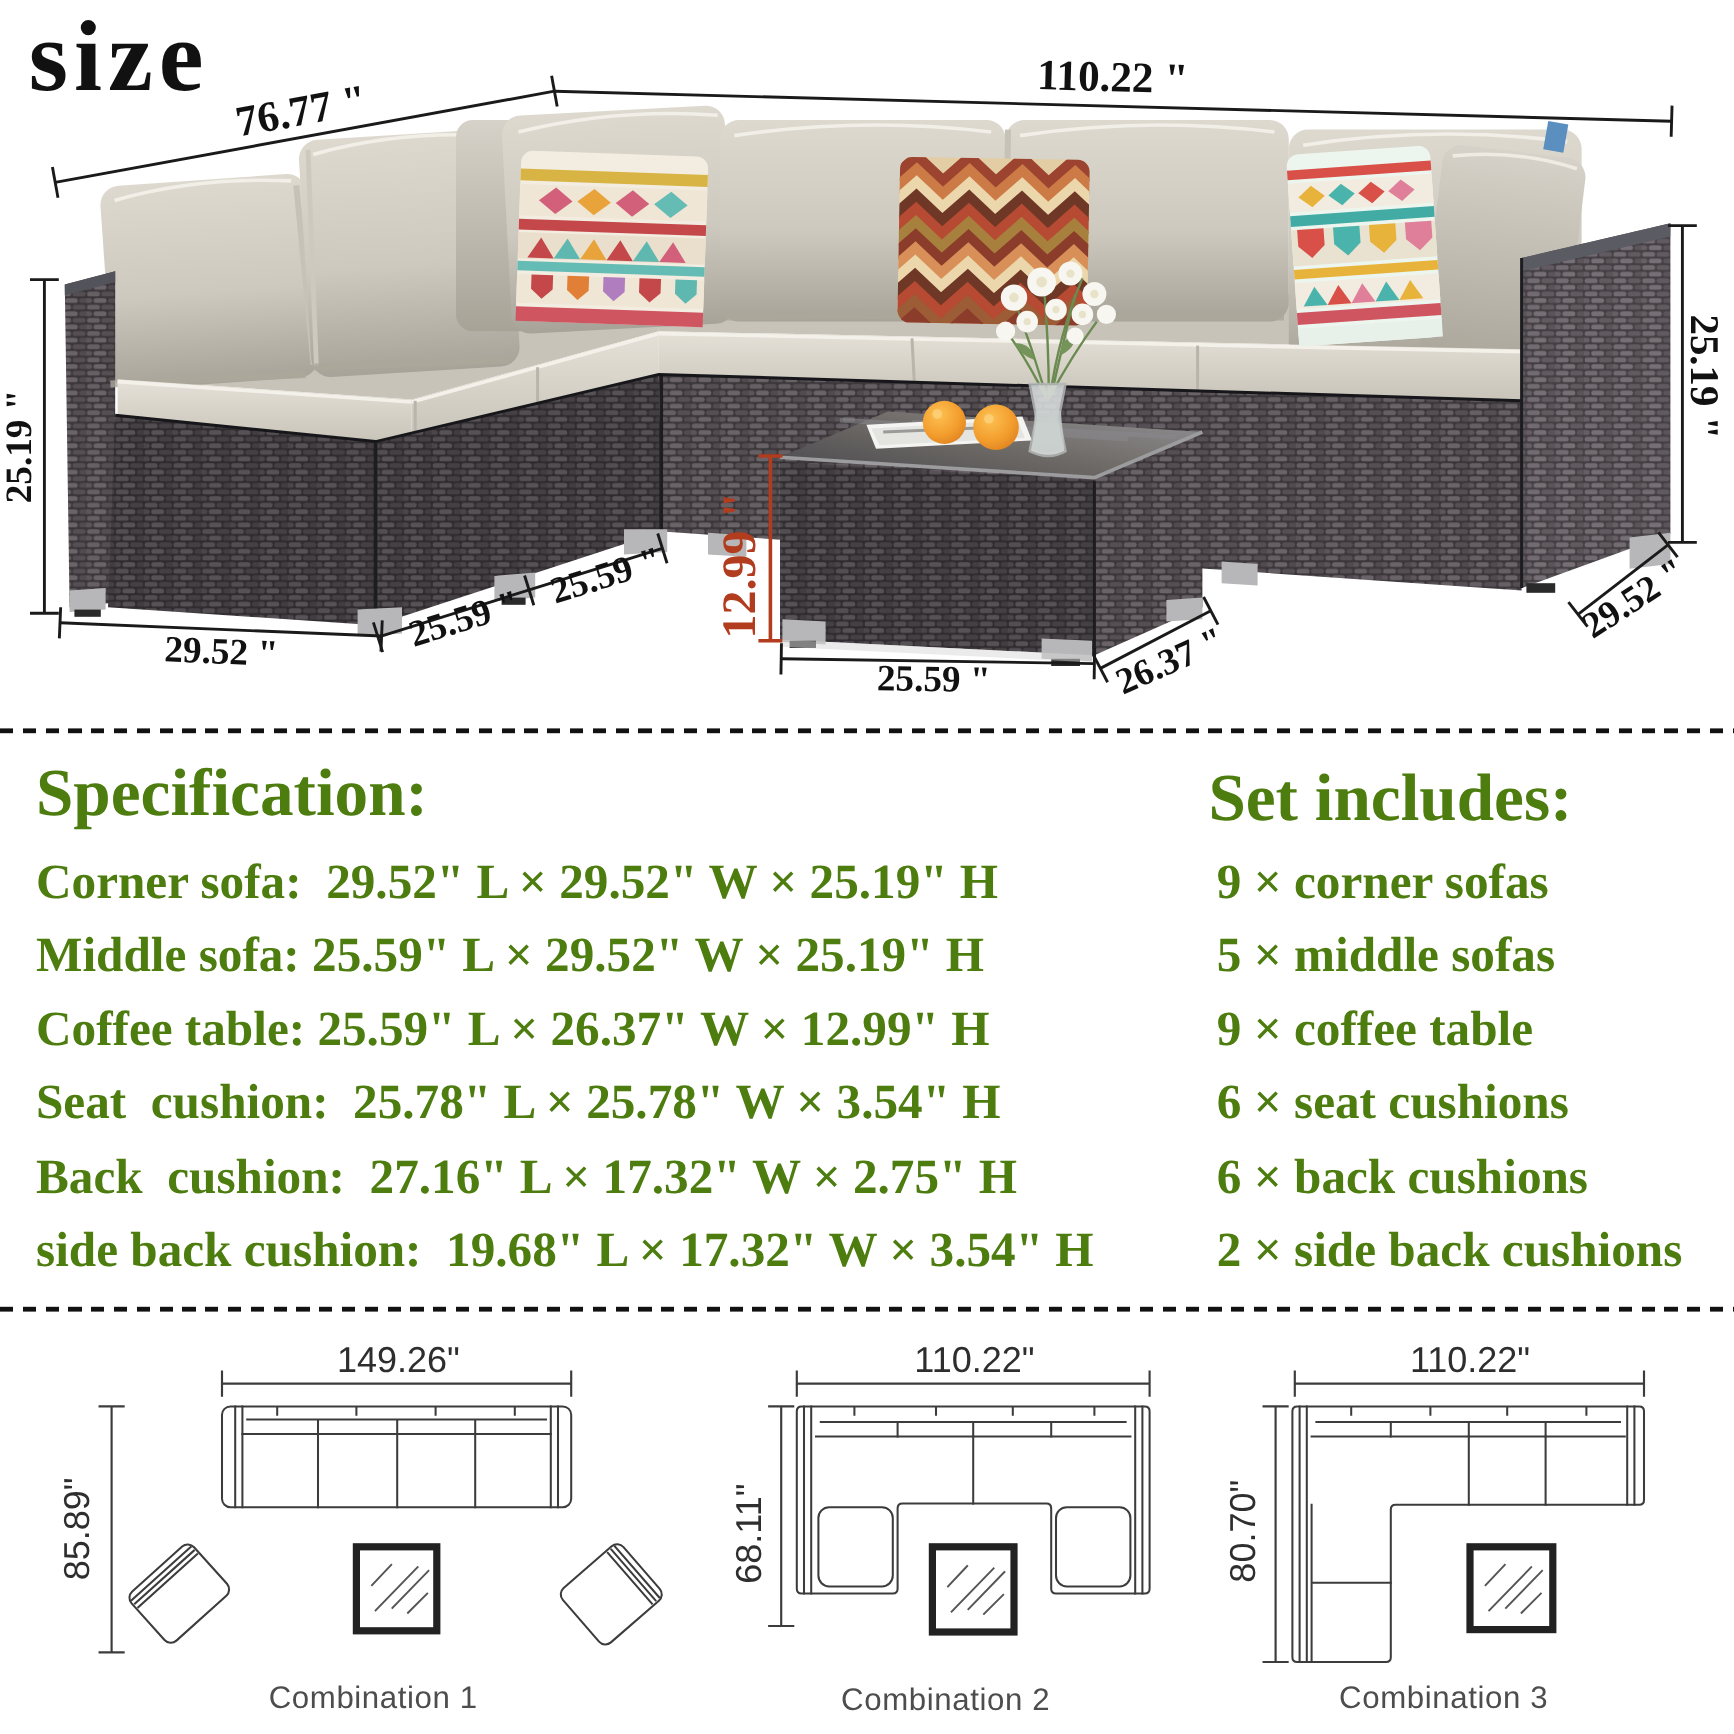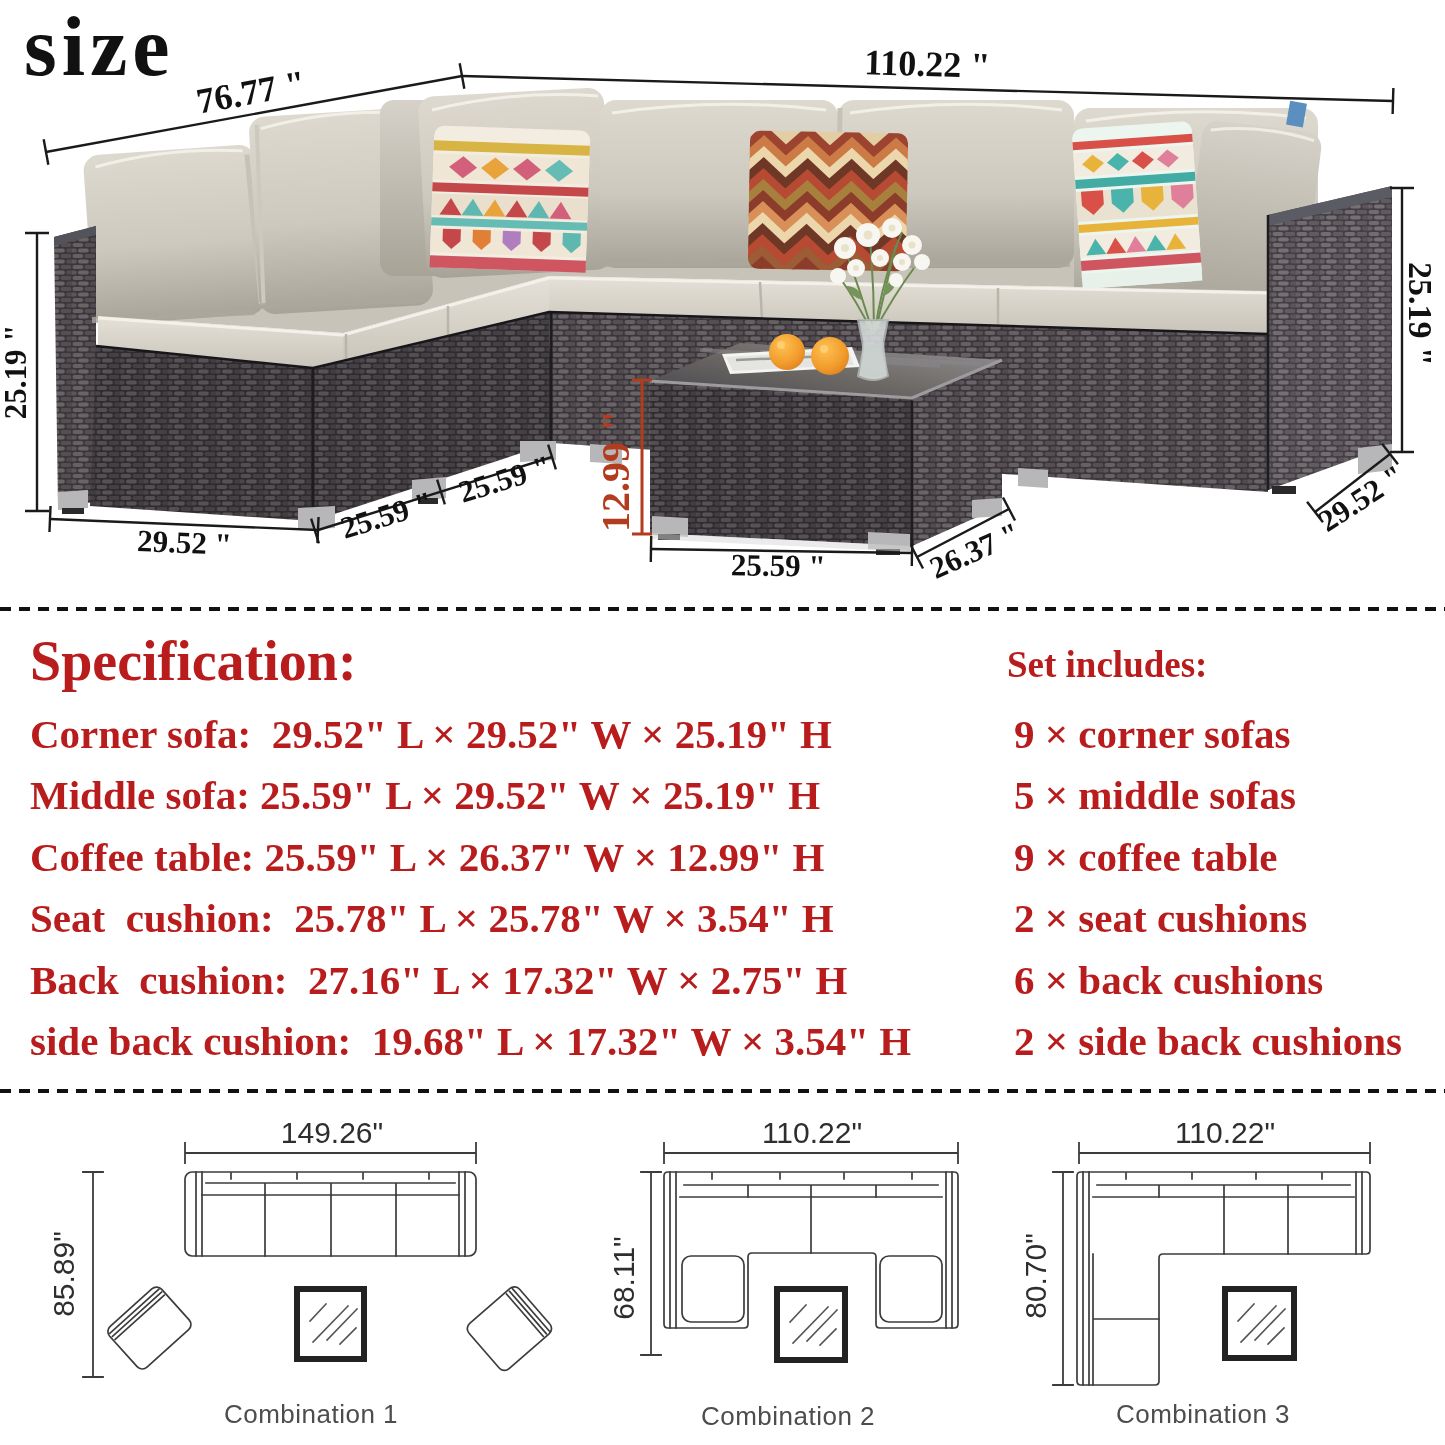--- a/index.html
+++ b/index.html
@@ -1,18 +1,18 @@
 <!DOCTYPE html>
 <html><head>
 <meta charset="utf-8">
 <style>
   html,body{margin:0;padding:0;background:#ffffff;}
   #page{position:relative;width:1445px;height:1445px;background:#ffffff;overflow:hidden;font-family:"Liberation Serif",serif;}
   .abs{position:absolute;}
-  .spec{font-family:"Liberation Serif",serif;font-weight:bold;color:#b91c1c;font-size:41px;line-height:41px;white-space:pre;}
+  .spec{font-family:"Liberation Serif",serif;font-weight:bold;color:#4d7c0f;font-size:41px;line-height:41px;white-space:pre;}
 </style>
 </head>
 <body>
 <div id="page">
 
 <svg class="abs" style="left:0;top:0;" width="1445" height="608" viewBox="0 0 1445 608">
   <defs>
     <pattern id="wkDark" width="24" height="11" patternUnits="userSpaceOnUse">
       <rect width="24" height="11" fill="#2f2b2e"></rect>
       <rect x="0.5" y="1" width="10.8" height="4" rx="2" fill="#534e52"></rect>
@@ -396,29 +396,29 @@
 <div class="abs spec" style="left:30px;top:775px;">Middle sofa: 25.59" L × 29.52" W × 25.19" H</div>
 
 <div class="abs spec" style="left:30px;top:837px;">Coffee table: 25.59" L × 26.37" W × 12.99" H</div>
 
 <div class="abs spec" style="left:30px;top:898px;">Seat  cushion:  25.78" L × 25.78" W × 3.54" H</div>
 
 <div class="abs spec" style="left:30px;top:960px;">Back  cushion:  27.16" L × 17.32" W × 2.75" H</div>
 
 <div class="abs spec" style="left:30px;top:1021px;">side back cushion:  19.68" L × 17.32" W × 3.54" H</div>
 
-<div class="abs spec" style="left:1007px;top:637px;font-size:37px;line-height:56px;">Set includes:</div>
+<div class="abs spec" style="left:1007px;top:637px;font-size:56px;line-height:56px;">Set includes:</div>
 
 <div class="abs spec" style="left:1014px;top:714px;">9 × corner sofas</div>
 
 <div class="abs spec" style="left:1014px;top:775px;">5 × middle sofas</div>
 
 <div class="abs spec" style="left:1014px;top:837px;">9 × coffee table</div>
 
-<div class="abs spec" style="left:1014px;top:898px;">2 × seat cushions</div>
+<div class="abs spec" style="left:1014px;top:898px;">6 × seat cushions</div>
 
 <div class="abs spec" style="left:1014px;top:960px;">6 × back cushions</div>
 
 <div class="abs spec" style="left:1014px;top:1021px;">2 × side back cushions</div>
 
 <div class="abs" style="left:0;top:1089px;width:1445px;height:3.5px;background:repeating-linear-gradient(90deg,#111 0 11px,transparent 11px 19px);"></div>
 
 <svg class="abs" style="left:0;top:1090px;" width="1445" height="355" viewBox="0 0 1445 355" fill="none" stroke-linecap="square">
   <g font-family="Liberation Sans, sans-serif" fill="#2e2e2e" stroke="none" text-anchor="middle">
 

